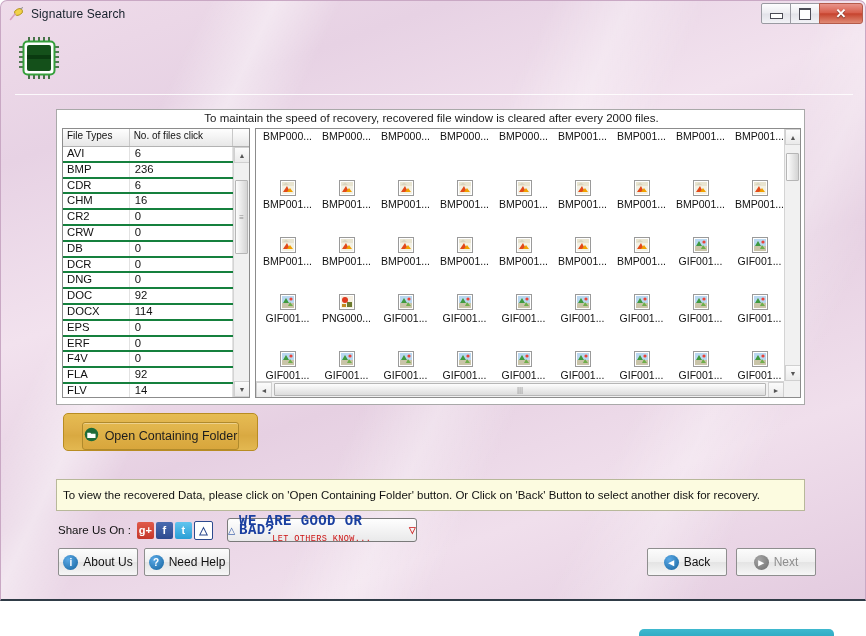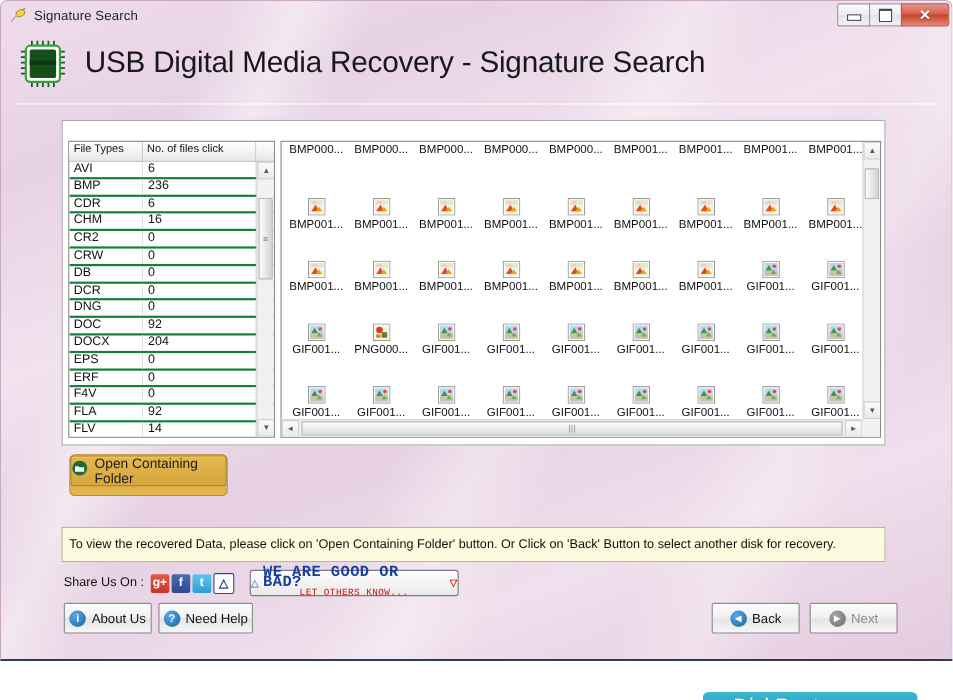--- a/index.html
+++ b/index.html
@@ -148,24 +148,24 @@
   .hsb-thumb{
     position:absolute;top:1px;height:13px;
     background:linear-gradient(180deg,#fdfdfd,#e9e9e9 60%,#dcdcdc);
     border:1px solid #b6b6b6;box-sizing:border-box;border-radius:1px;
     display:flex;align-items:center;justify-content:center;font-size:8px;color:#8a8a8a;
   }
   .corner{position:absolute;right:0;bottom:0;width:16px;height:16px;background:#f1f1f1;}
 
   
   .ocf{
-    position:absolute;left:62px;top:412px;width:144px;height:38px;
+    position:absolute;left:62px;top:412px;width:195px;height:38px;
     background:linear-gradient(180deg,#e6bc52 0%,#dfb04a 40%,#d9a941 60%,#e3b851 100%);
     border:1px solid #b88c22;border-radius:5px;box-sizing:border-box;
-    display:flex;align-items:flex-start;justify-content:center;cursor:pointer;
+    display:flex;align-items:flex-end;justify-content:center;cursor:pointer;
   }
   .ocf-inner{
     width:155px;height:26px;border:1px solid #b08a2c;border-radius:3px;
     background:linear-gradient(180deg,#e3b84f,#d8a63c);
     display:flex;align-items:center;justify-content:center;gap:6px;
     box-shadow:inset 0 1px 0 rgba(255,255,255,.35);
   }
   .ocf-label{font-size:12.5px;color:#1d1d1d;}
 
   
@@ -253,25 +253,25 @@
           <path d="M12 2v5M17 2v5M22 2v5M27 2v5M32 2v5"></path>
           <path d="M12 39v5M17 39v5M22 39v5M27 39v5M32 39v5"></path>
           <path d="M2 12h5M2 17h5M2 22h5M2 27h5M2 32h5"></path>
           <path d="M37 12h5M37 17h5M37 22h5M37 27h5M37 32h5"></path>
         </g>
         <rect x="6.5" y="6.5" width="31" height="33" rx="4" fill="#ffffff" stroke="#35a03b" stroke-width="2"></rect>
         <rect x="10" y="10" width="24" height="26" rx="2" fill="#14501a"></rect>
         <rect x="10" y="20" width="24" height="4" fill="#0a3a10"></rect>
       </svg>
     </div>
-    <div class="app-title">USB Digital Media Recovery - Signature Search</div>
   </div>
   <div class="hdr-rule"></div>
 
   <div class="panel">
+    <div class="panel-note">To maintain the speed of recovery, recovered file window is cleared after every 2000 files.</div>
 
     <div class="types">
       <div class="types-head">
         <div class="th th-a">File Types</div>
         <div class="th th-b">No. of files click</div>
         <div class="th th-c"></div>
       </div>
       <div class="types-body">
         <div id="types-rows">
             <div class="trow">
@@ -319,21 +319,21 @@
               <div class="td td-b">0</div>
               <div class="td td-c"></div>
             </div>
             <div class="trow">
               <div class="td td-a">DOC</div>
               <div class="td td-b">92</div>
               <div class="td td-c"></div>
             </div>
             <div class="trow">
               <div class="td td-a">DOCX</div>
-              <div class="td td-b">204</div>
+              <div class="td td-b">114</div>
               <div class="td td-c"></div>
             </div>
             <div class="trow">
               <div class="td td-a">EPS</div>
               <div class="td td-b">0</div>
               <div class="td td-c"></div>
             </div>
             <div class="trow">
               <div class="td td-a">ERF</div>
               <div class="td td-b">0</div>

